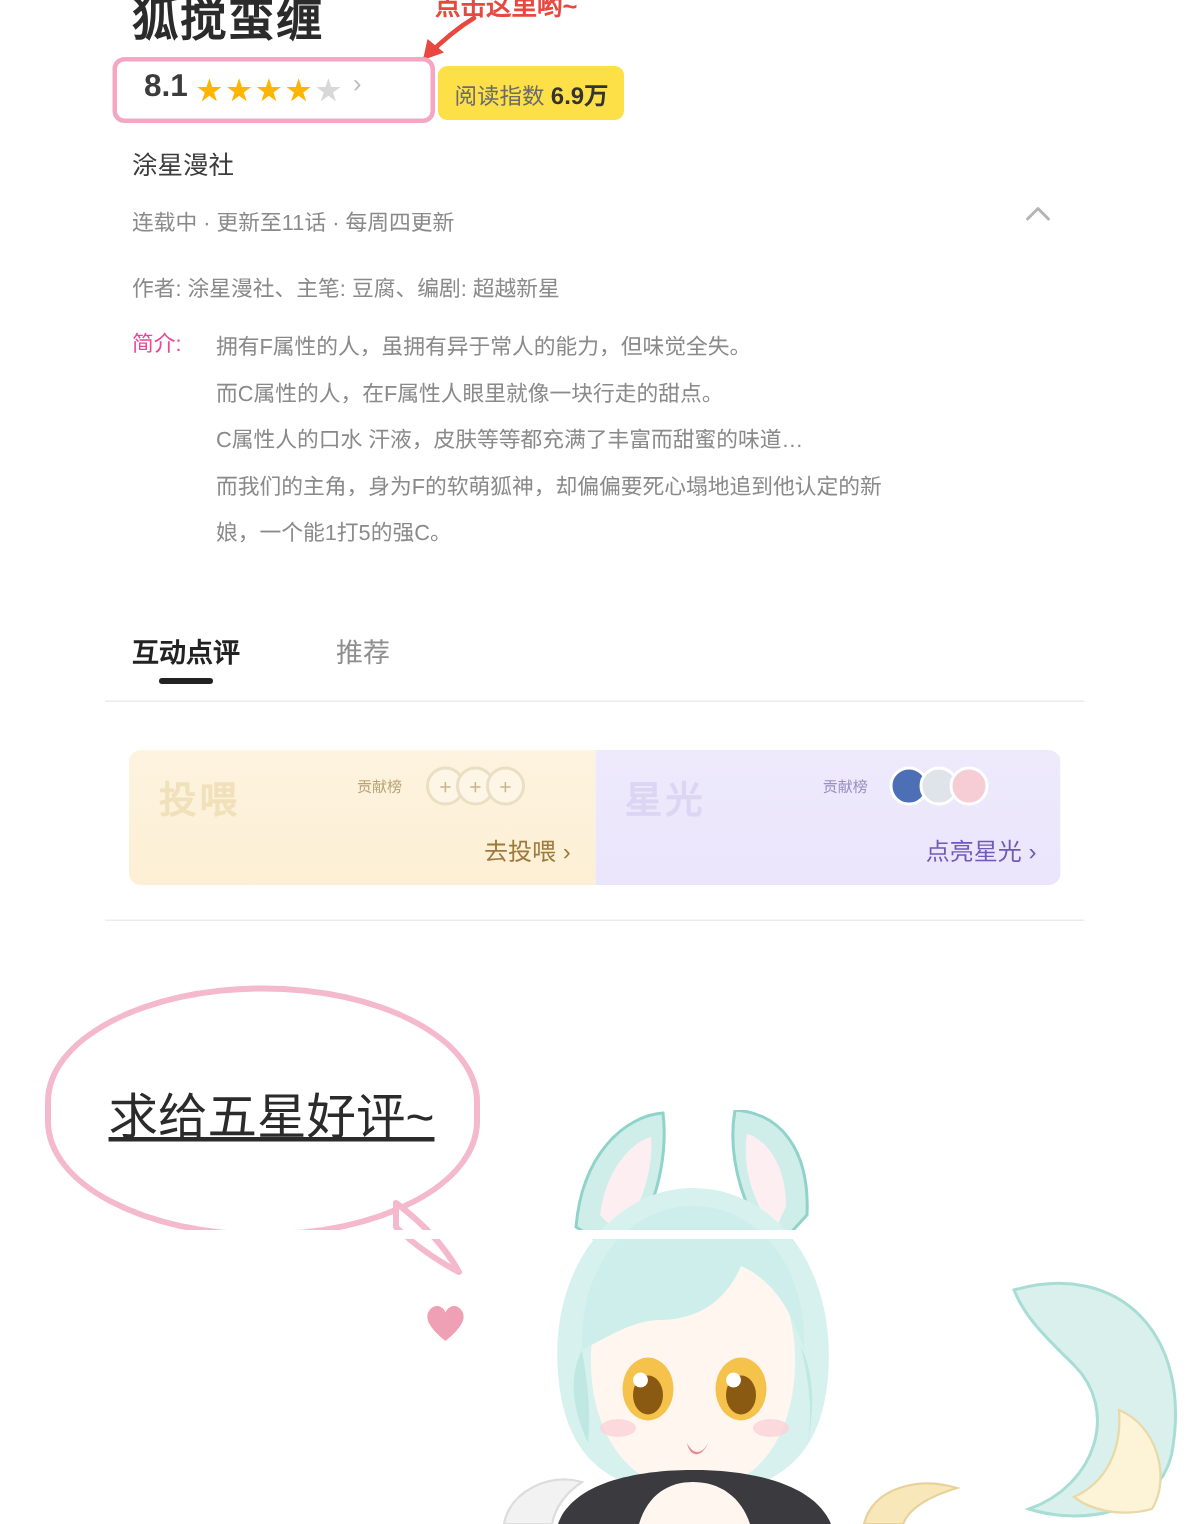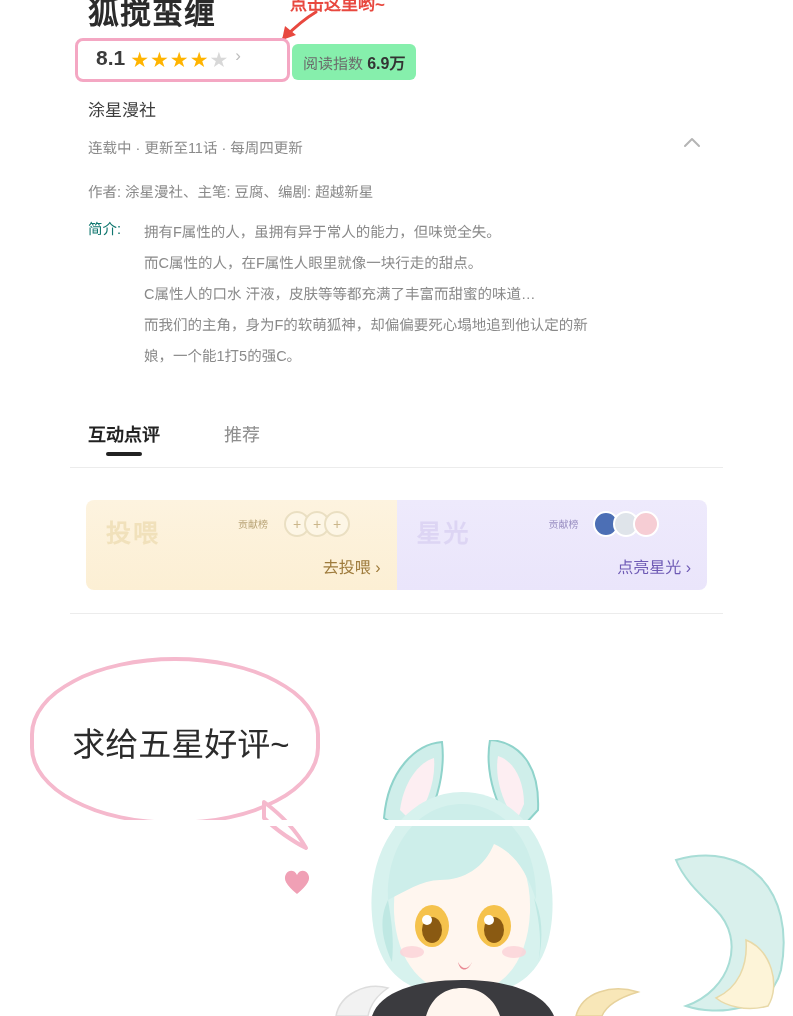--- a/index.html
+++ b/index.html
@@ -87,21 +87,21 @@
   .chev-right {
     color: #bdbdbd;
     font-size: 17px;
     margin-left: 6px;
   }
 
   .read-index {
     position: absolute;
     left: 292px;
     top: 44px;
-    background: #86efac;
+    background: #fde047;
     border-radius: 6px;
     padding: 6px 11px;
     font-size: 15px;
     color: #6b6b6b;
     white-space: nowrap;
   }
   .read-index .val {
     color: #333;
     font-weight: bold;
     font-size: 16px;
@@ -141,21 +141,21 @@
     color: #8a8a8a;
     white-space: nowrap;
   }
 
   
   .syn-label {
     position: absolute;
     left: 88px;
     top: 217px;
     font-size: 14.5px;
-    color: #0f766e;
+    color: #ec4899;
   }
   .syn-body {
     position: absolute;
     left: 144px;
     top: 217px;
     width: 560px;
     font-size: 14.5px;
     line-height: 31px;
     color: #8a8a8a;
   }
@@ -308,20 +308,21 @@
   .bubble-text {
     position: absolute;
     left: 36px;
     top: 718px;
     width: 290px;
     text-align: center;
     font-size: 33px;
     color: #2b2b2b;
     font-weight: 500;
     white-space: nowrap;
+    text-decoration: underline;
   }
   .bubble-tail {
     position: absolute;
     left: 262px;
     top: 798px;
     width: 50px;
     height: 54px;
   }
 
   .heart {

